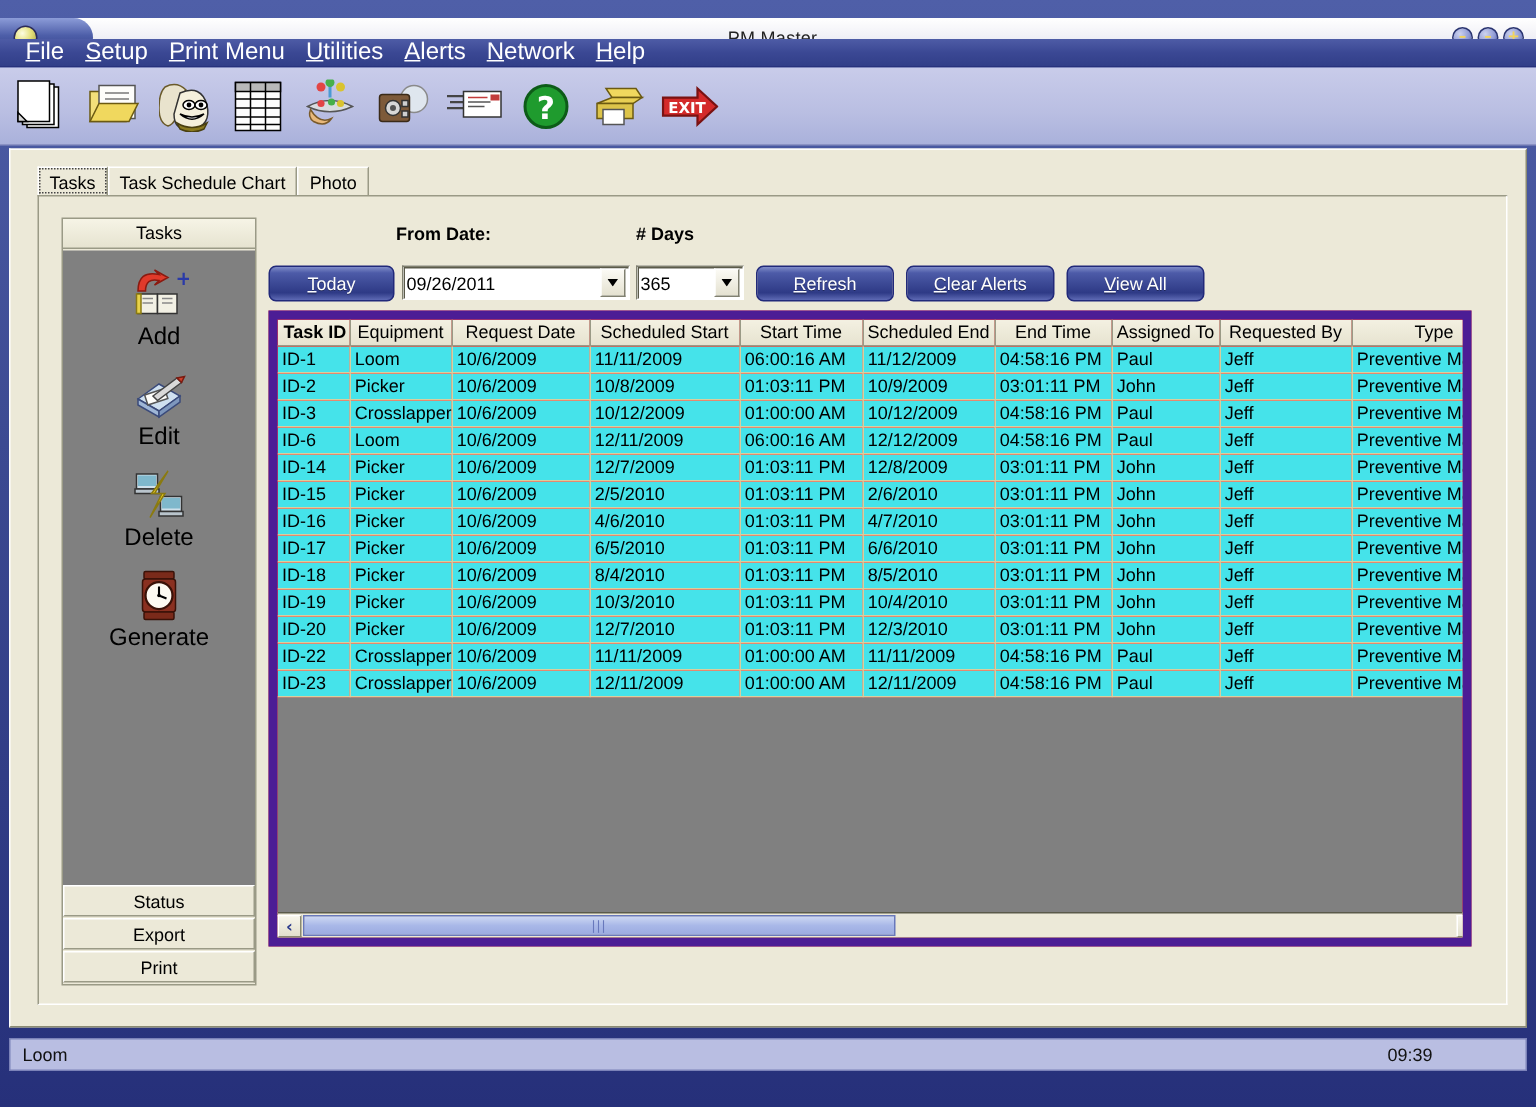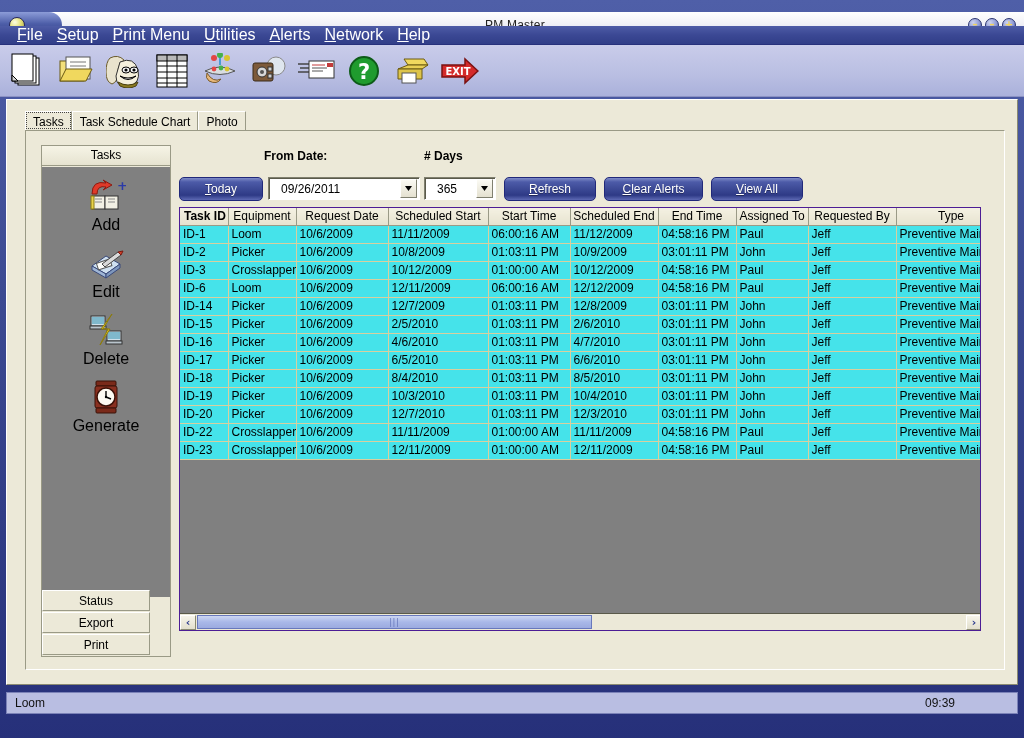--- a/index.html
+++ b/index.html
@@ -151,21 +151,21 @@
     align-items: center; padding-top: 10px;
   }
   .side-action {
     width: 100%; display: flex; flex-direction: column;
     align-items: center; margin-bottom: 10px;
   }
   .side-action .ico { height: 38px; display:flex; align-items:center; justify-content:center; }
   .side-action .lbl { font-size: 16px; color: #000; margin-top: 1px; }
   #sidebar-footer {
     position: absolute; left: 0; bottom: 0;
-    width: 108px;
+    width: 128px;
     margin-top: 10px;
   }
   .side-btn {
     height: 21px; line-height: 20px;
     text-align: center; font-size: 12px; color: #000;
     background: #ece9d8;
     border: 1px solid #ffffff;
     border-right-color: #9a9a86; border-bottom-color: #9a9a86;
     margin-bottom: 1px;
   }
@@ -192,34 +192,34 @@
   .blue-btn u { text-decoration: underline; }
 
   .combo {
     position: absolute; top: 0; height: 23px;
     background: #ffffff;
     border: 1px solid #7f7f6e;
     border-right-color:#ffffff; border-bottom-color:#ffffff;
     box-shadow: inset 1px 1px 0 #5a5a4a;
     display: flex; align-items: center;
   }
-  .combo .val { flex: 1; font-size: 12px; color: #000; padding-left: 12px; }
+  .combo .val { flex: 1; font-size: 12px; color: #000; padding-left: 2px; }
   .combo .arrowbox {
     width: 17px; height: 19px; margin-right: 2px;
     background: linear-gradient(180deg,#fbfaf4 0%,#e4e1d0 100%);
     border: 1px solid #ffffff;
     border-right-color:#808070; border-bottom-color:#808070;
     display:flex; align-items:center; justify-content:center;
   }
 
   
   #grid-wrap {
     position: absolute; left: 0; top: 62px;
     width: 802px; height: 424px;
-    border: 1px solid #4c1d95;
+    border: 6px solid #4c1d95;
     background: #ef4444;
     overflow: hidden;
   }
   table.grid {
     border-collapse: collapse;
     table-layout: fixed;
     width: 826px;
     font-size: 12px;
   }
   table.grid th {

